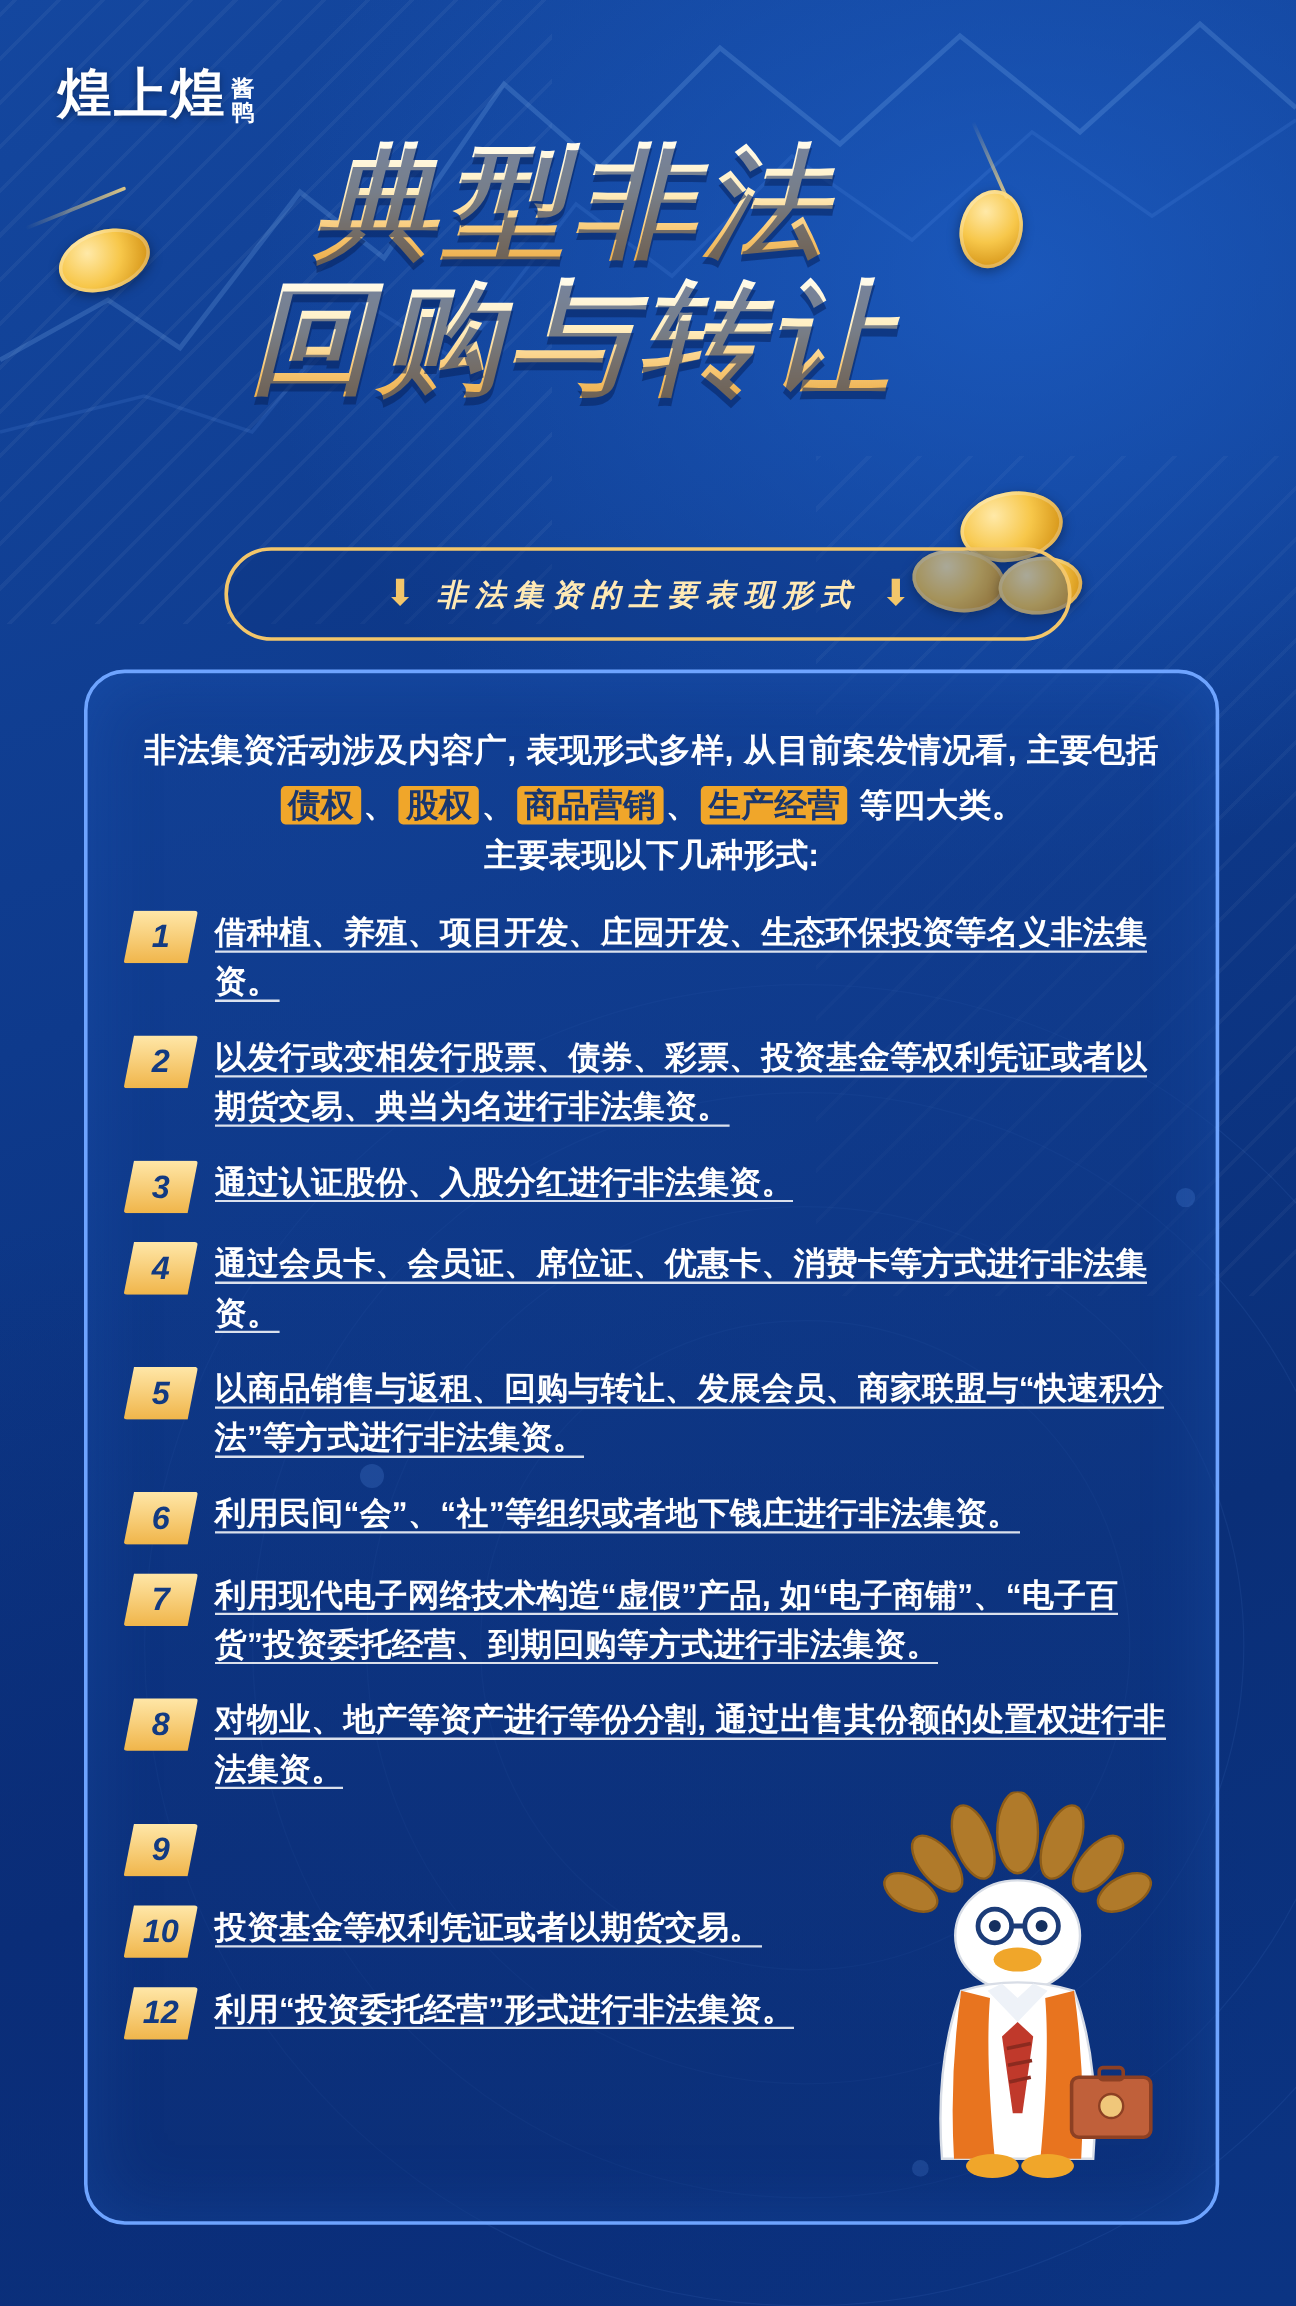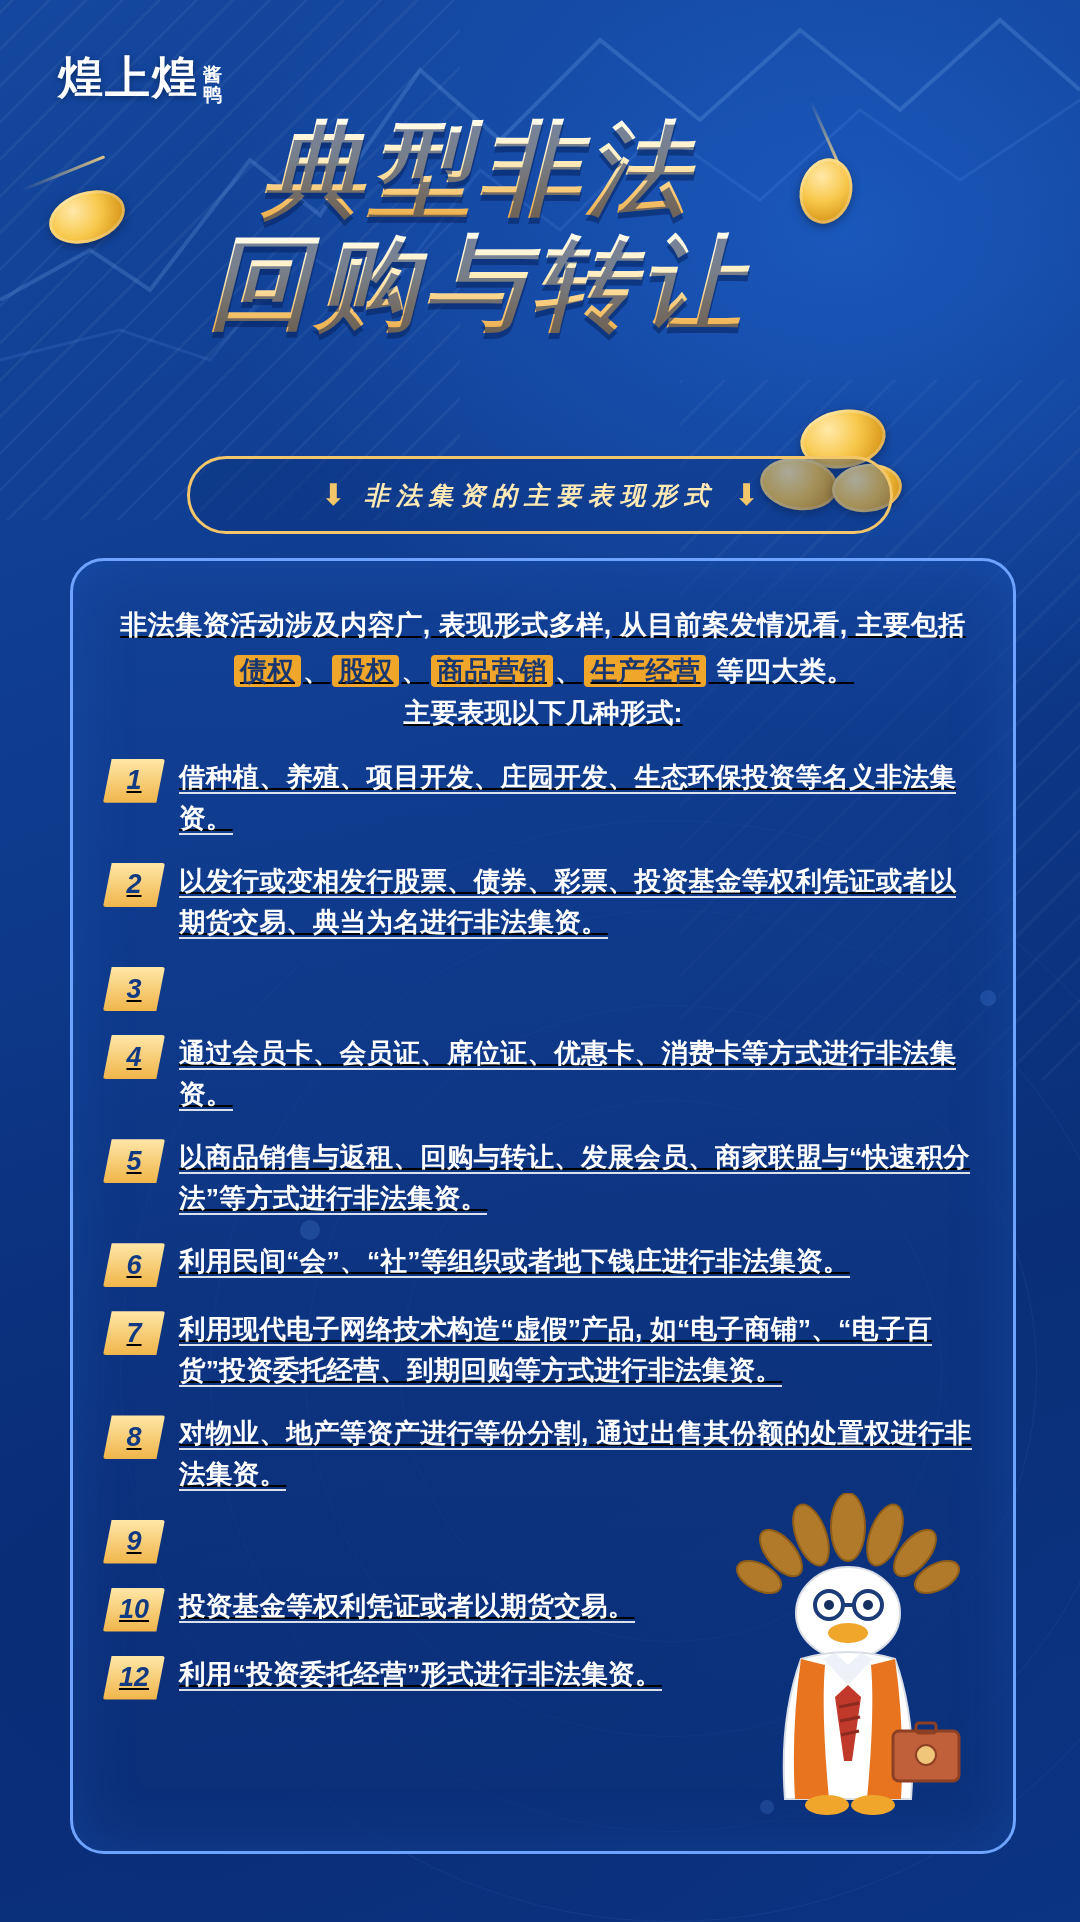--- a/index.html
+++ b/index.html
@@ -34,21 +34,21 @@
   .r1{left:0;top:0;width:1100px;height:1100px}
   .r2{left:90px;top:90px;width:920px;height:920px}
   .r3{left:185px;top:185px;width:730px;height:730px}
   .r4{left:280px;top:280px;width:540px;height:540px}
   .dot{position:absolute;border-radius:50%;background:#6fa8ff;opacity:.75}
 
   
   .chartline{position:absolute;left:0;top:0;width:1080px;height:420px;pointer-events:none;opacity:.55}
 
   
-  .logo{position:absolute;left:58px;top:48px;display:flex;align-items:flex-end;gap:4px;}
+  .logo{position:absolute;left:48px;top:48px;display:flex;align-items:flex-end;gap:4px;}
   .logo-main{
     font-family:"DejaVu Serif","Liberation Serif",serif;
     font-weight:bold;font-size:45px;color:#ffffff;letter-spacing:2px;
     text-shadow:0 2px 6px rgba(0,0,0,.35);
   }
   .logo-sub{
     display:flex;flex-direction:column;line-height:1.02;font-size:19px;color:#fff;font-weight:bold;
     padding-bottom:4px;
   }
 
@@ -82,21 +82,20 @@
   }
   .arrow-ic{color:#f3c66a;font-size:30px;line-height:1}
 
   
   .card{
     position:absolute;left:70px;top:558px;width:940px;height:1290px;
     border:3px solid #6ea4ff;border-radius:34px;
     background:linear-gradient(180deg, rgba(19,66,152,.55) 0%, rgba(12,48,120,.55) 100%);
     box-shadow:inset 0 0 60px rgba(40,110,220,.25);
     overflow:hidden;
-    text-decoration:underline;
   }
   .intro{
     padding:42px 46px 0 46px;color:#ffffff;text-align:center;
     font-size:27px;font-weight:bold;line-height:1.7;letter-spacing:.5px;
   }
   .hl{background:#f0a62a;color:#18366f;padding:1px 6px;border-radius:4px;margin:0 2px;}
   .intro2{color:#ffffff;font-size:27px;font-weight:bold;text-align:center;}
 
   .list{margin:26px 0 0 0;padding:0 40px 0 30px;}
   .item{display:flex;align-items:flex-start;gap:14px;margin-bottom:22px;}
@@ -202,20 +201,21 @@
             <span class="shape"></span>
             <span class="n">2</span>
           </div>
           <div class="txtline"><span class="u">以发行或变相发行股票、债券、彩票、投资基金等权利凭证或者以期货交易、典当为名进行非法集资。</span></div>
         </div>
         <div class="item">
           <div class="num">
             <span class="shape"></span>
             <span class="n">3</span>
           </div>
+          <div class="txtline"><span class="u">通过认证股份、入股分红进行非法集资。</span></div>
         </div>
         <div class="item">
           <div class="num">
             <span class="shape"></span>
             <span class="n">4</span>
           </div>
           <div class="txtline"><span class="u">通过会员卡、会员证、席位证、优惠卡、消费卡等方式进行非法集资。</span></div>
         </div>
         <div class="item">
           <div class="num">

